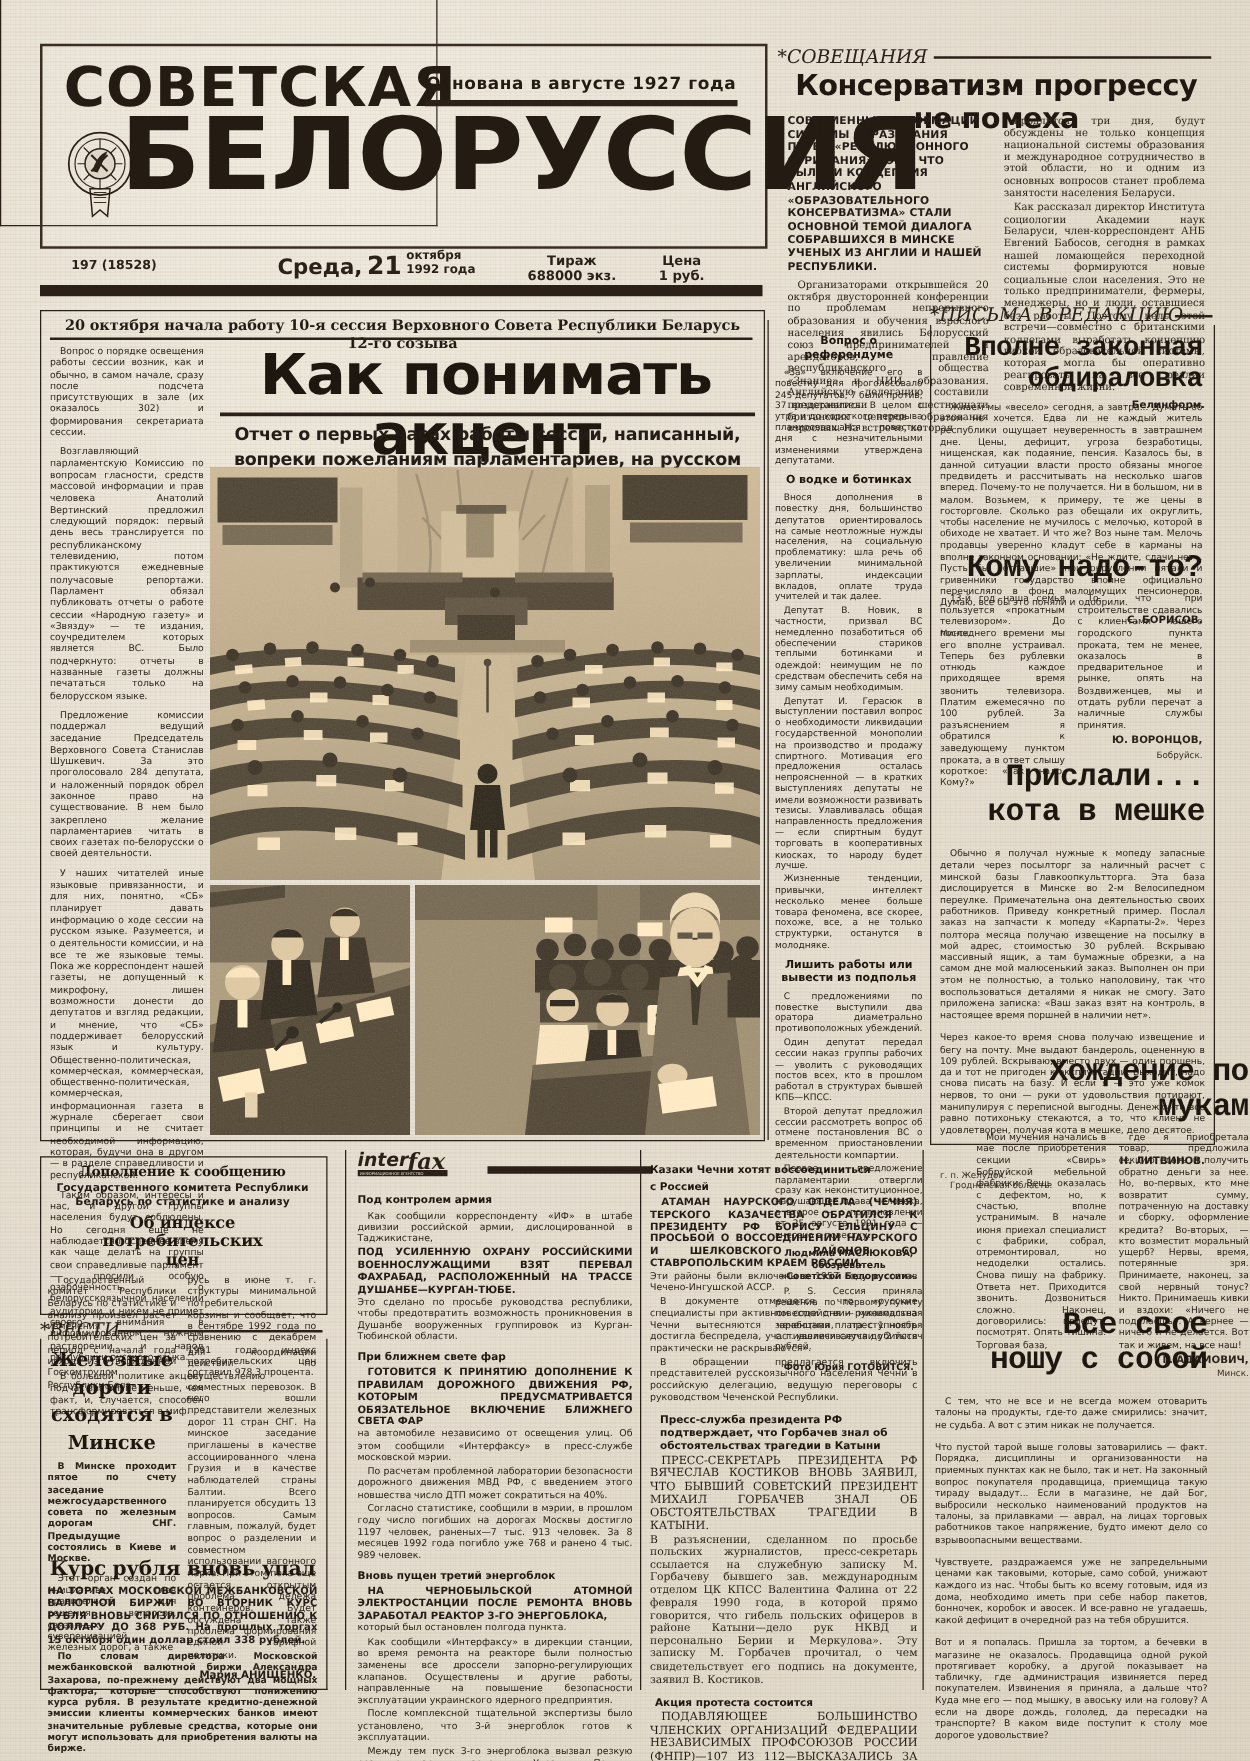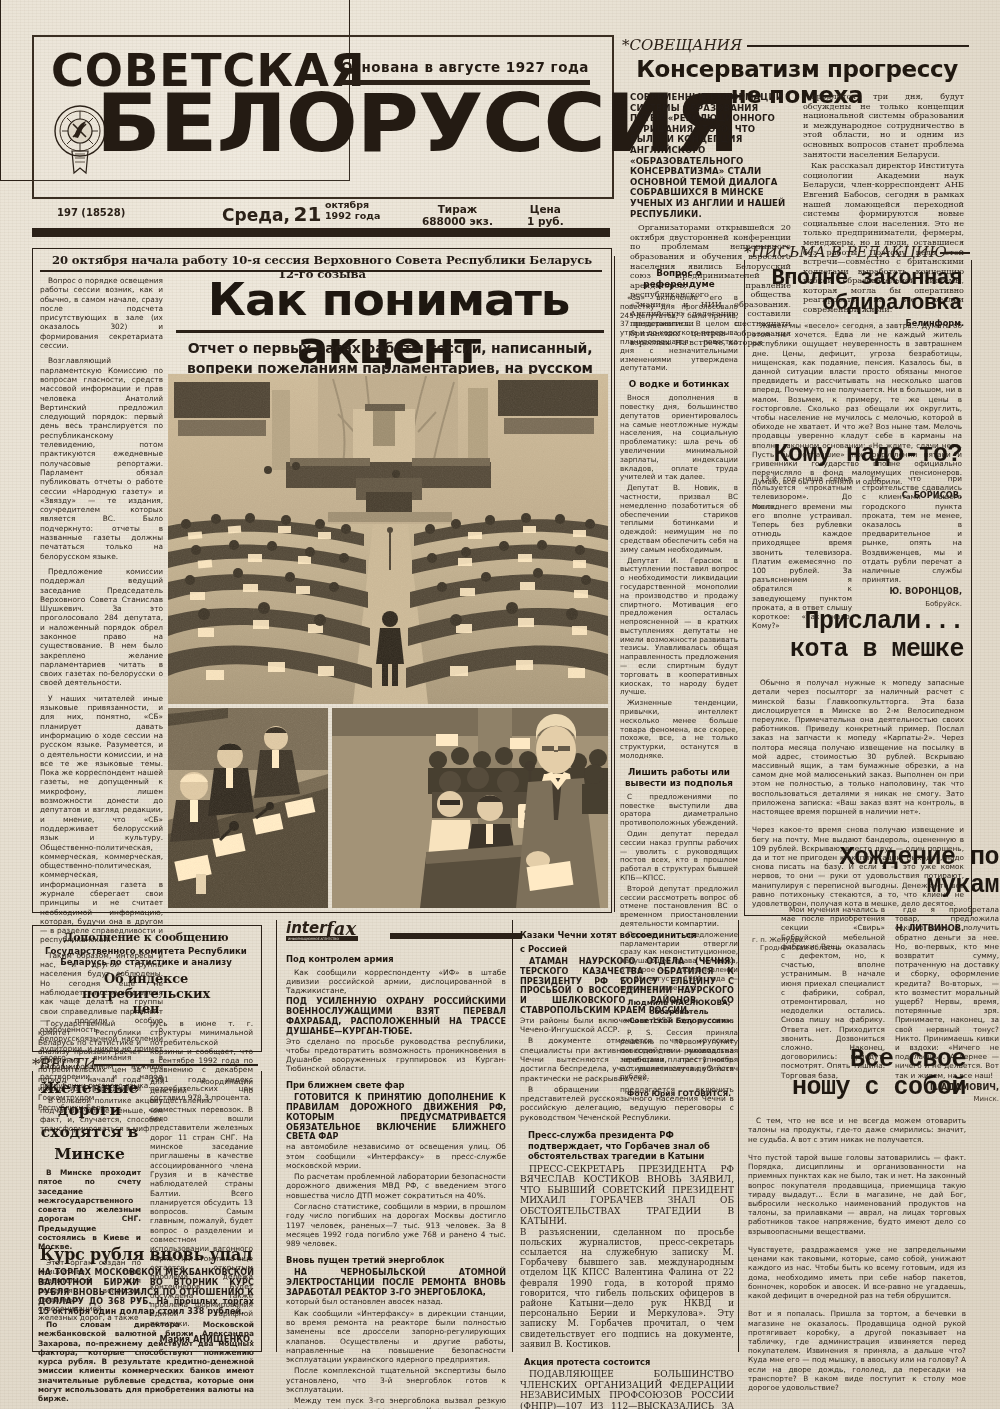--- a/index.html
+++ b/index.html
@@ -823,21 +823,21 @@
         <p style="text-indent:0">на автомобиле независимо от освещения улиц. Об этом сообщили «Интерфаксу» в пресс-службе московской мэрии.</p>
         <p>По расчетам проблемной лаборатории безопасности дорожного движения МВД РФ, с введением этого новшества число ДТП может сократиться на 40%.</p>
         <p>Согласно статистике, сообщили в мэрии, в прошлом году число погибших на дорогах Москвы достигло 1197 человек, раненых—7 тыс. 913 человек. За 8 месяцев 1992 года погибло уже 768 и ранено 4 тыс. 989 человек.</p>
       </div>
     </div>
 
     <div style="margin-top:5px;">
       <div class="ifx-head">Вновь пущен третий энергоблок</div>
       <div class="ifx-lead" style="text-indent:8px">НА ЧЕРНОБЫЛЬСКОЙ АТОМНОЙ ЭЛЕКТРОСТАНЦИИ ПОСЛЕ РЕМОНТА ВНОВЬ ЗАРАБОТАЛ РЕАКТОР 3-ГО ЭНЕРГОБЛОКА,</div>
       <div class="ifx-body">
-        <p style="text-indent:0">который был остановлен авосек назад.</p>
+        <p style="text-indent:0">который был остановлен полгода пункта.</p>
         <p>Как сообщили «Интерфаксу» в дирекции станции, во время ремонта на реакторе были полностью заменены все дроссели запорно-регулирующих клапанов. Осуществлены и другие работы, направленные на повышение безопасности эксплуатации украинского ядерного предприятия.</p>
         <p>После комплексной тщательной экспертизы было установлено, что 3-й энергоблок готов к эксплуатации.</p>
         <p>Между тем пуск 3-го энергоблока вызвал резкую реакцию партии «зеленых» Украины. По их убеждению, это серьезно нарушает экологический баланс Украины.</p>
       </div>
     </div>
 
   </div>
 
   <div id="col4">
     <div>

